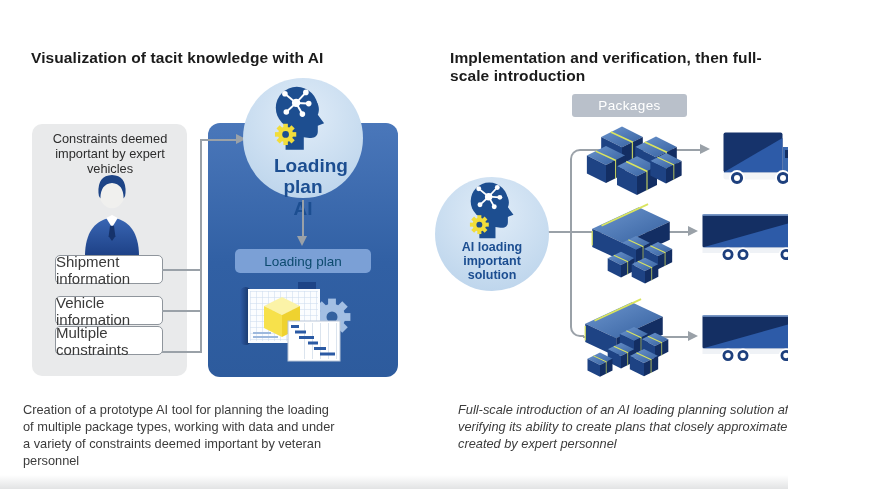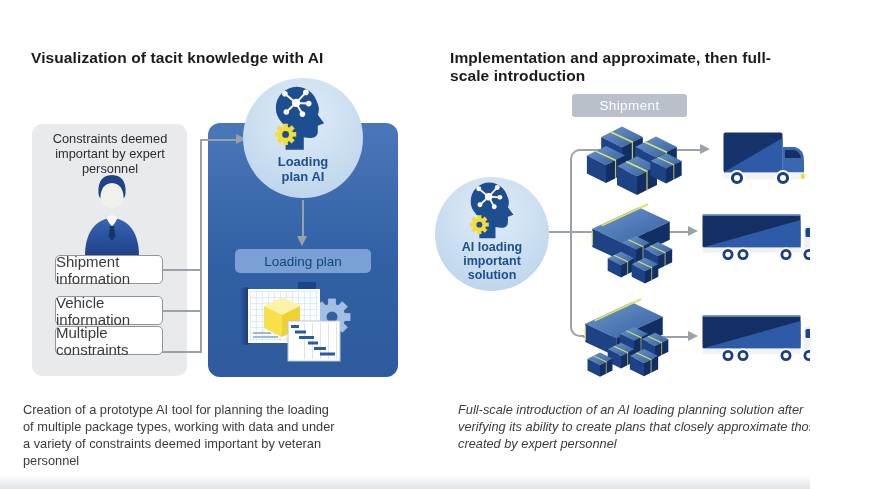--- a/index.html
+++ b/index.html
@@ -1,37 +1,37 @@
 <!DOCTYPE html>
 <html style="--title-text: #1b1b1b; --caption-text: #3c3c3c; --panel-blue-top: #4a77ba; --panel-blue-bottom: #2d5b9d; --circle-blue: #c3d9ee; --circle-label: #1c4e91; --head-navy: #1d4e90; --gear-yellow: #f2dd3a; --pill-blue: #7ba0d6; --label-gray: #b9c0ca; --line-gray: #9aa1a8; --strap-yellow: #d9e45f;"><head>
 <meta charset="utf-8">
 <style>
   html,body{margin:0;padding:0;background:#fff;}
   #stage{position:relative;width:788px;height:489px;background:#ffffff;overflow:hidden;
-         font-family:"Liberation Sans","DejaVu Sans",sans-serif;padding-left:22px;}
+         font-family:"Liberation Sans","DejaVu Sans",sans-serif;}
   .title{position:absolute;top:49px;font-size:15.5px;font-weight:700;color:var(--title-text,#1b1b1b);letter-spacing:.1px;}
   #title-left{left:31px;} #title-right{left:450px;}
 
   
   .panel-gray{position:absolute;left:32px;top:124px;width:155px;height:252px;background:#e9eaeb;border-radius:10px;}
   .panel-heading{position:absolute;left:40px;top:131px;width:140px;font-size:12.8px;line-height:1.18;color:#2d2d2d;text-align:center;}
   .person-svg{position:absolute;left:83px;top:171px;}
   .info-box{position:absolute;left:55px;width:108px;height:29px;background:#ffffff;border:1px solid #8f959c;border-radius:5px;
             display:flex;align-items:center;justify-content:center;font-size:15px;color:#3a3a3a;box-sizing:border-box;}
   #ibox1{top:255px;} #ibox2{top:296px;} #ibox3{top:326px;}
 
   
   .panel-blue{position:absolute;left:208px;top:123px;width:190px;height:254px;border-radius:12px;
               background:linear-gradient(180deg,var(--panel-blue-top,#4a77ba) 0%,#3160a4 55%,var(--panel-blue-bottom,#2d5b9d) 100%);}
   .circle{position:absolute;border-radius:50%;
           background:radial-gradient(circle at 50% 32%, #e0ecf8 0%, var(--circle-blue,#c3d9ee) 70%, #b7d0e9 100%);}
   #circle-left{left:243px;top:78px;width:120px;height:120px;}
   #circle-right{left:435px;top:177px;width:114px;height:114px;}
   .circle-label{position:absolute;text-align:center;font-weight:700;color:var(--circle-label,#1c4e91);}
-  #label-left{left:274px;top:155px;width:58px;font-size:13px;line-height:1.12;}
+  #label-left{left:274px;top:155px;width:58px;font-size:19px;line-height:1.12;}
   #label-right{left:457px;top:241px;width:70px;font-size:12.5px;line-height:1.1;}
   .pill{position:absolute;left:235px;top:249px;width:136px;height:24px;background:var(--pill-blue,#7ba0d6);border-radius:5px;
         color:#0c4a6e;font-size:13.5px;display:flex;align-items:center;justify-content:center;}
   .gray-tag{position:absolute;top:94px;height:23px;background:var(--label-gray,#b9c0ca);border-radius:3px;color:#fff;
             font-size:13.5px;display:flex;align-items:center;justify-content:center;letter-spacing:.4px;}
   #tag-packages{left:572px;width:115px;} #tag-vehicles{left:716px;width:130px;}
 
   .caption{position:absolute;font-size:12.8px;line-height:1.32;color:var(--caption-text,#3c3c3c);}
   #caption-left{left:23px;top:402px;width:312px;}
   #caption-right{left:458px;top:402px;width:396px;font-style:italic;}
@@ -131,24 +131,24 @@
           <circle cx="84" cy="42.5" r="6.3" fill="#1d3f7d" stroke="#fff" stroke-width="1.6"></circle>
             <circle cx="84" cy="42.5" r="2.7" fill="#fff"></circle>
           <circle cx="107" cy="42.5" r="6.3" fill="#1d3f7d" stroke="#fff" stroke-width="1.6"></circle>
             <circle cx="107" cy="42.5" r="2.7" fill="#fff"></circle>
         </g>
       </symbol>
     </defs>
   </svg>
 
   <div class="title" id="title-left">Visualization of tacit knowledge with AI</div>
-  <div class="title" id="title-right">Implementation and approximate, then full-scale introduction</div>
+  <div class="title" id="title-right">Implementation and verification, then full-scale introduction</div>
 
   <div class="panel-gray"></div>
-  <div class="panel-heading">Constraints deemed important by expert personnel</div>
+  <div class="panel-heading">Constraints deemed important by expert vehicles</div>
 
   <svg class="person-svg" width="58" height="88" viewBox="0 0 60 88">
     <path d="M2,88 C2,62 12,52 24,48 L30,46 L36,48 C48,52 58,62 58,88 Z" fill="url(#suitGrad)"></path>
     <polygon points="24,47 30,57 36,47 30,44" fill="#ffffff"></polygon>
     <polygon points="28,55 32,55 33.5,66 30,71 26.5,66" fill="#16336b"></polygon>
     <ellipse cx="30" cy="22" rx="13" ry="15" fill="#f0f0ee"></ellipse>
     <path d="M16,21 Q15,3 30,2.5 Q45,3 44,21 Q44,25 42,27 Q42,12 30,11 Q18,12 18,27 Q16,25 16,21 Z" fill="#1d4486"></path>
   </svg>
 
   <div class="info-box" id="ibox1">
@@ -213,21 +213,21 @@
         <rect x="76" y="68" width="12" height="3"></rect>
           <rect x="82" y="73.5" width="15" height="3"></rect>
       </g>
     </g>
   </svg>
 
   <div class="caption" id="caption-left">Creation of a prototype AI tool for planning the loading of multiple package types, working with data and under a variety of constraints deemed important by veteran personnel</div>
   <div class="caption" id="caption-right">Full-scale introduction of an AI loading planning solution after verifying its ability to create plans that closely approximate those created by expert personnel</div>
 
   <div class="gray-tag" id="tag-packages">
-    <span>Shipment</span>
+    <span>Packages</span>
   </div>
 
   <div class="hline" style="left:547px;top:231px;width:141px;"></div>
   <div class="arrow-right" style="left:688px;top:226px;"></div>
   <div class="corner" id="corner-top" style="left:570px;top:149px;"></div>
   <div class="corner" id="corner-bottom" style="left:570px;top:323px;"></div>
   <div class="vline" style="left:570px;top:162px;height:162px;"></div>
   <div class="hline" style="left:583px;top:149px;width:117px;"></div>
   <div class="arrow-right" style="left:700px;top:144px;"></div>
   <div class="hline" style="left:583px;top:336px;width:105px;"></div>

